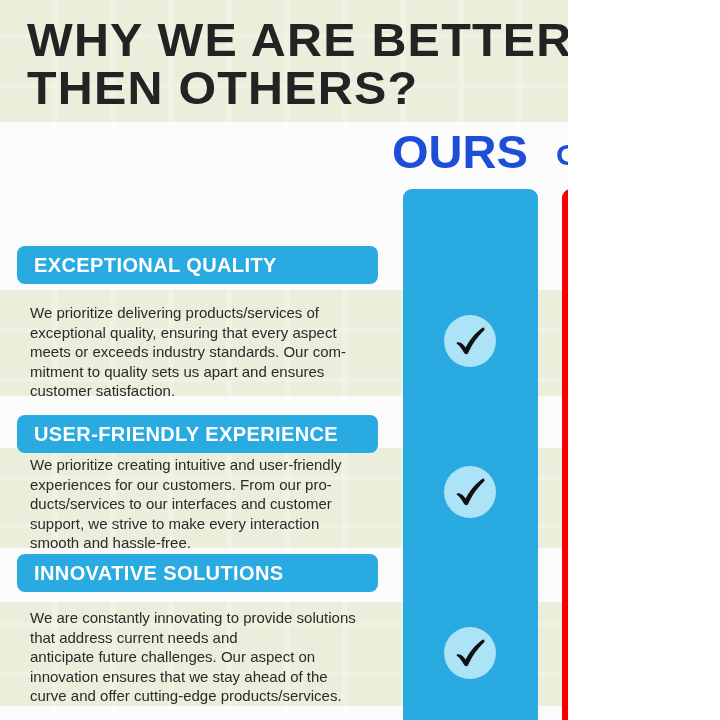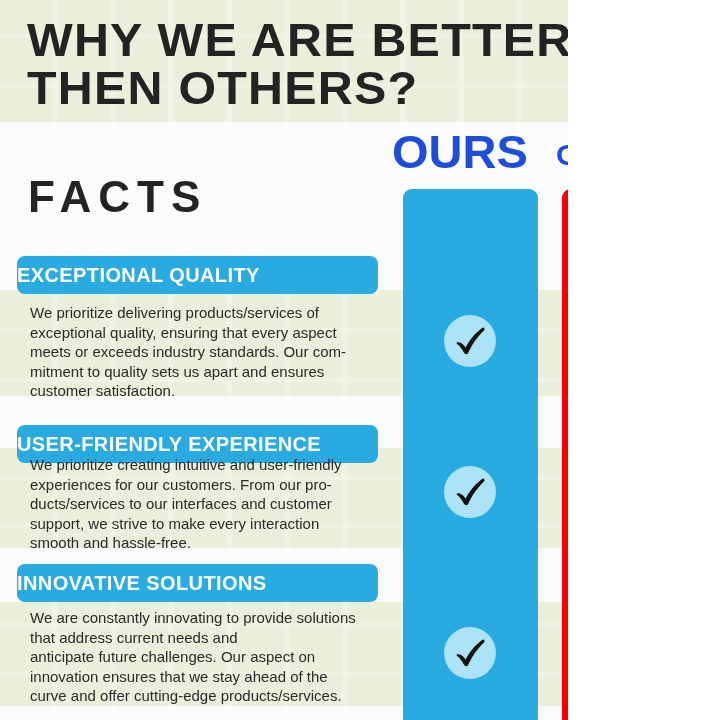--- a/index.html
+++ b/index.html
@@ -142,21 +142,21 @@
   .fact-badge {
     position: absolute;
     left: 17px;
     width: 361px;
     height: 38px;
     background: #29abe2;
     border-radius: 8px;
     box-sizing: border-box;
     display: flex;
     align-items: center;
-    margin-top: 10px;
+    padding-left: 17px;
   }
   .fact-badge-label {
     color: #ffffff;
     font-size: 20px;
     font-weight: 700;
     letter-spacing: .4px;
     text-transform: uppercase;
     line-height: 20px;
   }
 
@@ -206,21 +206,20 @@
     <div class="band band-green" style="top:602px;height:104px;"></div>
     <div class="band band-white" style="top:706px;height:14px;"></div>
   </div>
   <div class="bg-texture"></div>
 
   <div class="content">
 
     <h1 class="main-title">WHY WE ARE BETTER
 THEN OTHERS?</h1>
 
-    <h2 class="facts-title">FACTS</h2>
 
     <h3 class="col-head col-head-ours">OURS</h3>
     <h3 class="col-head col-head-others">OTHERS</h3>
 
     <div class="column column-ours"></div>
     <div class="column column-others"></div>
 
     <div class="fact-badge" style="top:246px;">
       <span class="fact-badge-label">EXCEPTIONAL QUALITY</span>
     </div>

